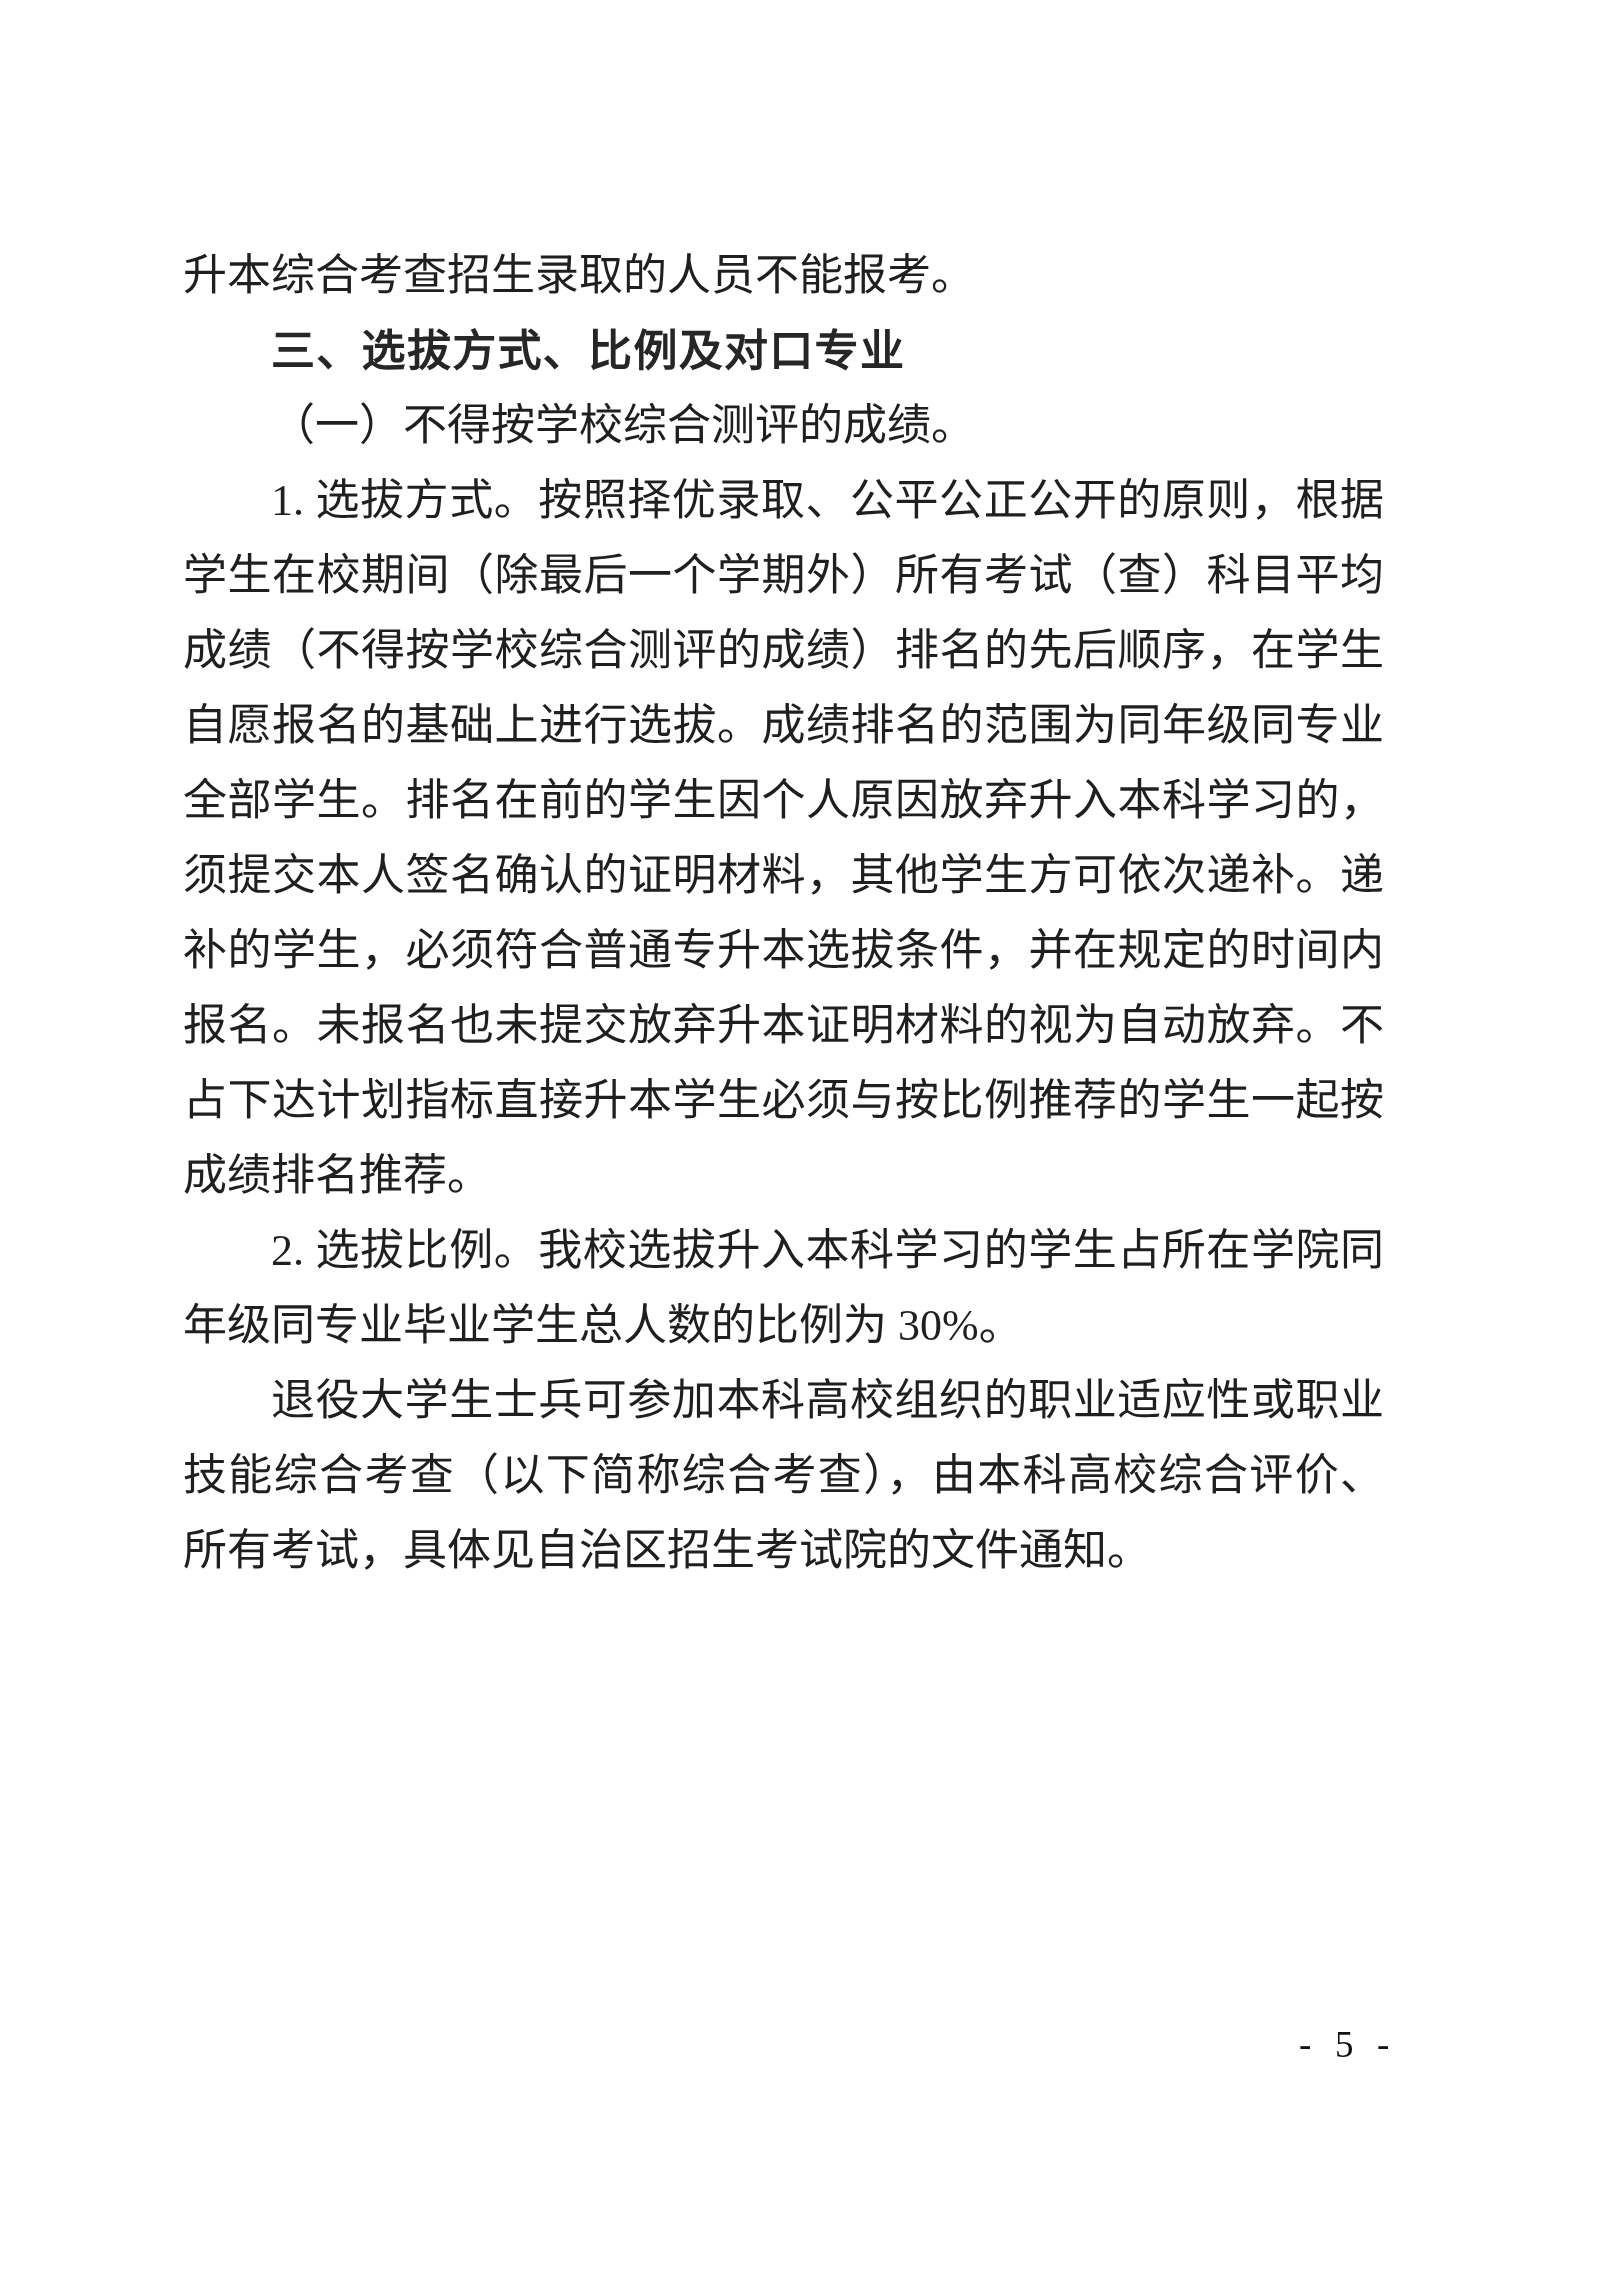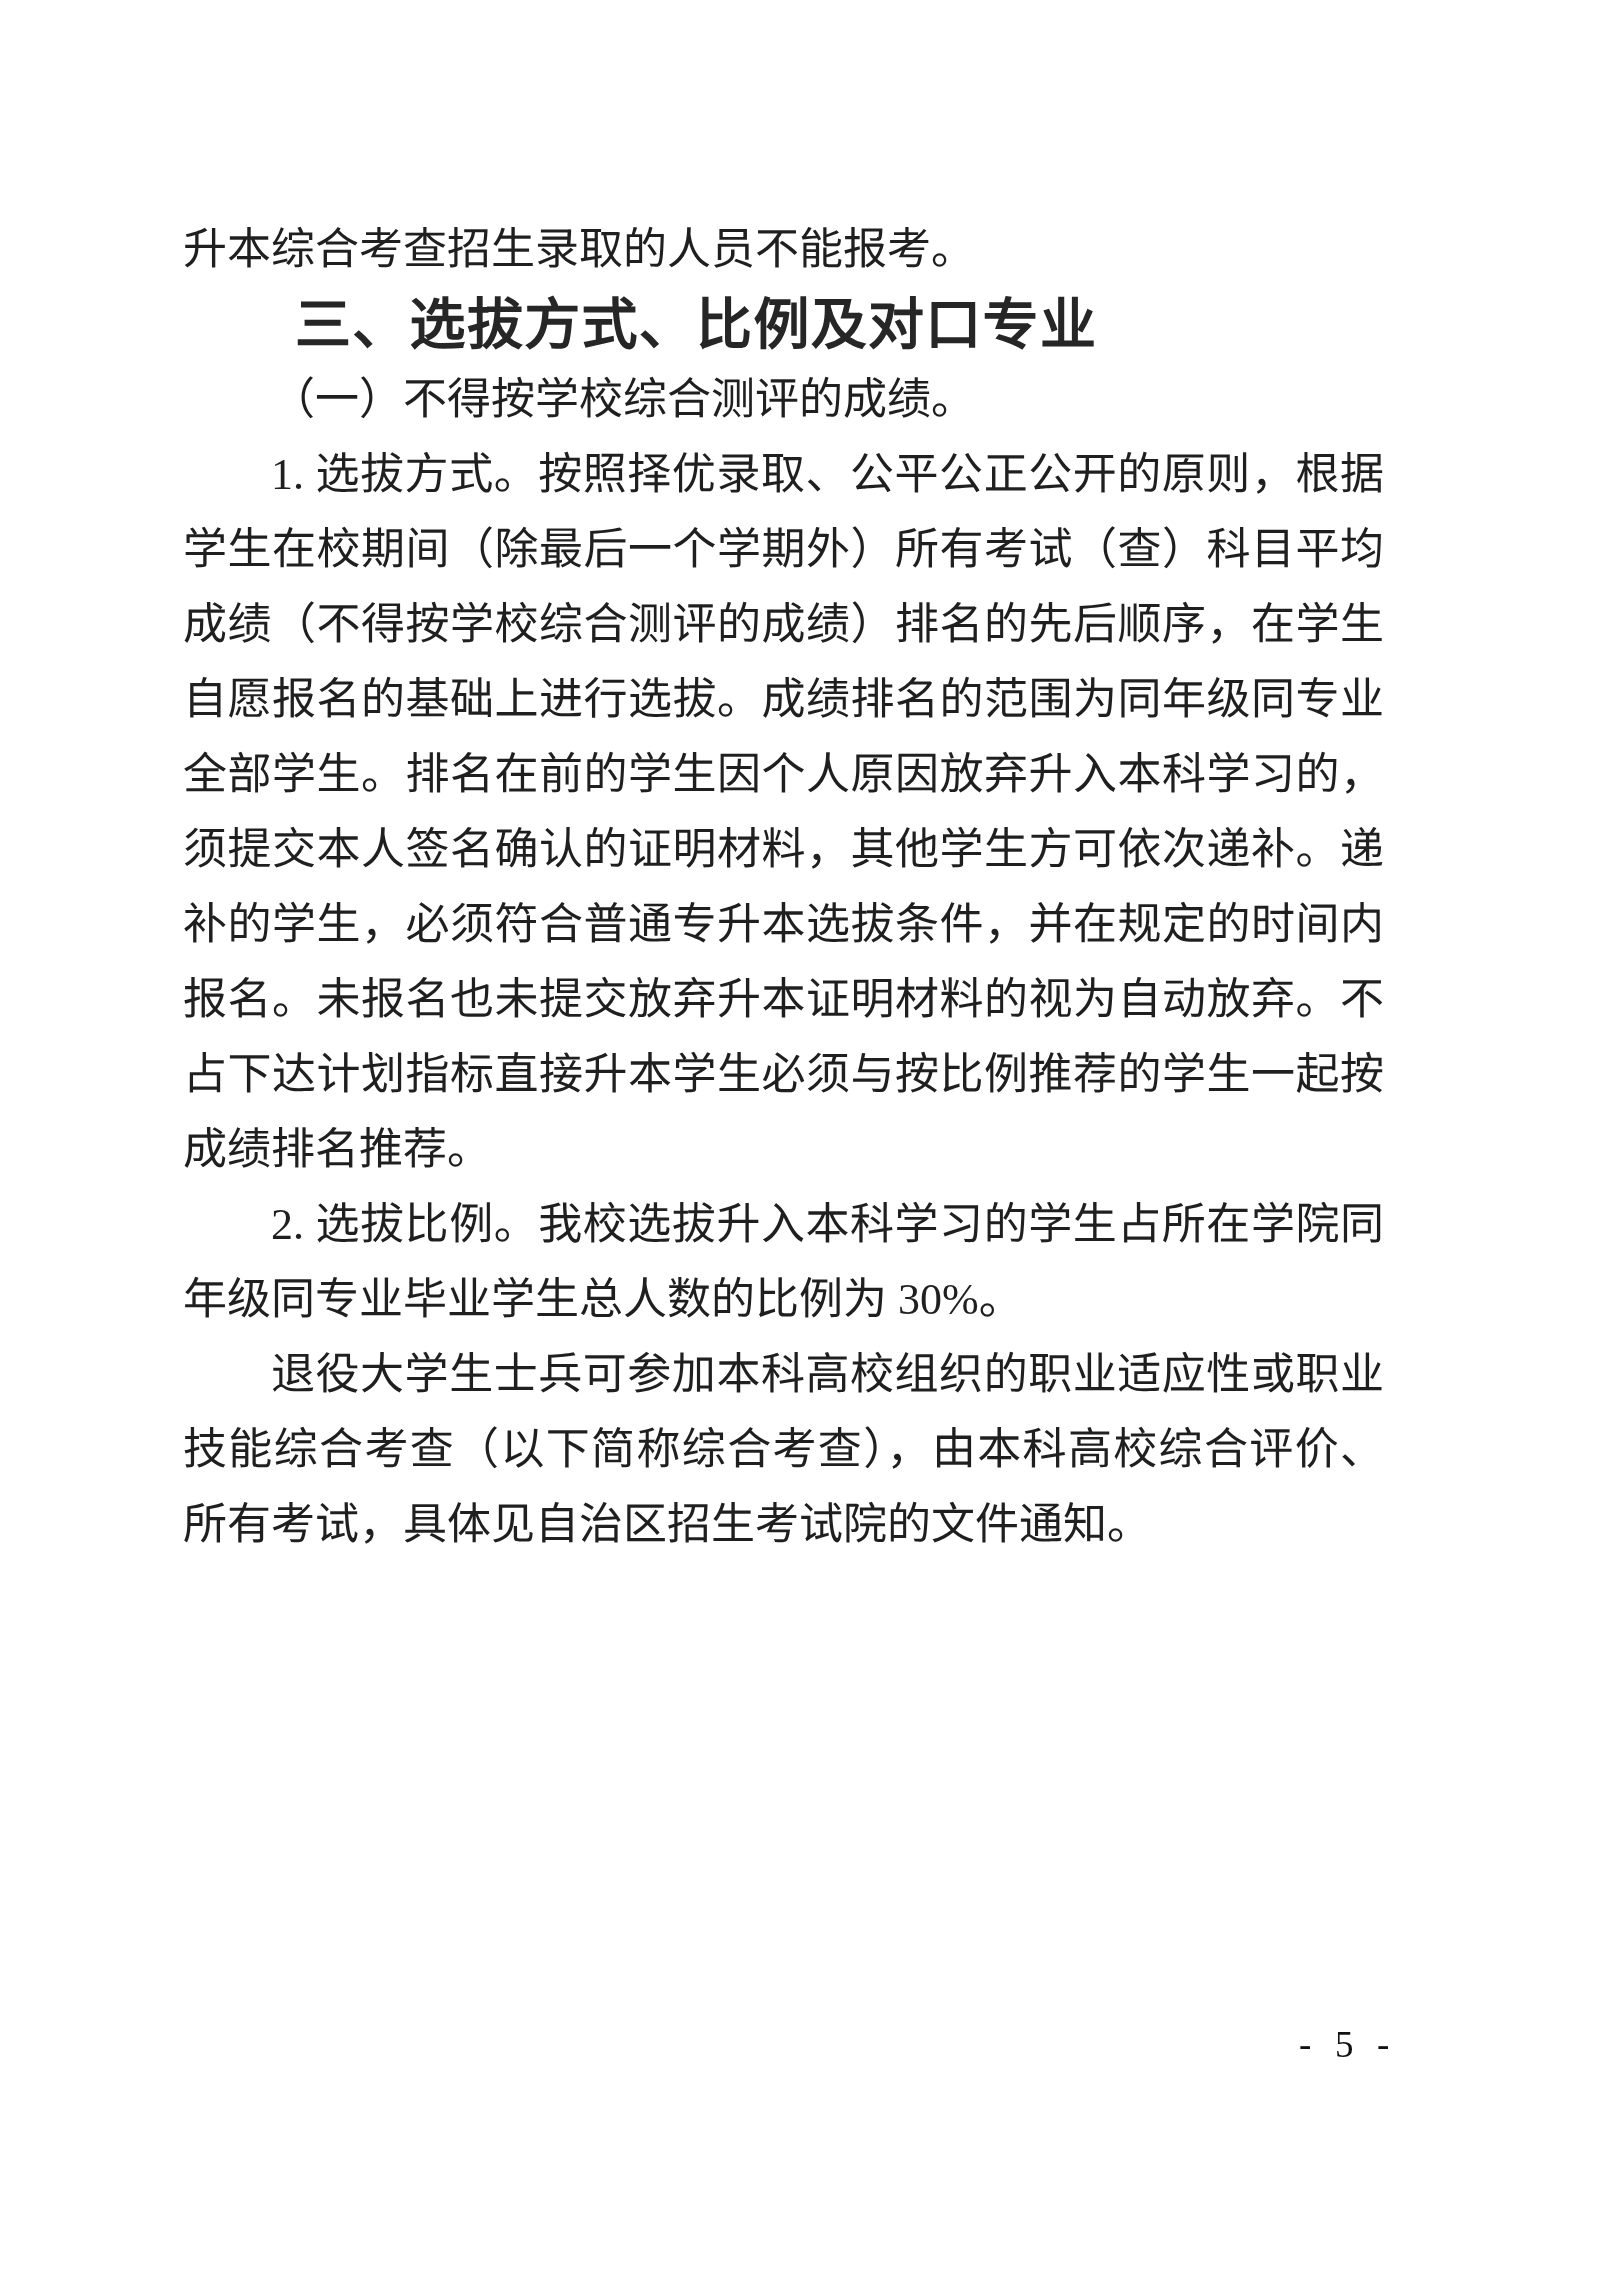--- a/index.html
+++ b/index.html
@@ -12,42 +12,42 @@
     width: 1623px;
     height: 2295px;
     background: #ffffff;
     overflow: hidden;
     font-family: "Liberation Serif", "DejaVu Serif", serif;
     color: #1f1f1f;
   }
   .body-text {
     position: absolute;
     left: 183px;
-    top: 212px;
+    top: 238px;
     width: 1201px;
     font-size: 44px;
     line-height: 75px;
     text-align: justify;
     text-justify: inter-ideograph;
   }
   .para {
     margin: 0;
     padding: 0;
     text-indent: 2em;
   }
   .para.no-indent {
     text-indent: 0;
   }
   .heading {
     margin: 0;
     padding: 0;
     text-indent: 2em;
     font-family: "Liberation Sans", "DejaVu Sans", sans-serif;
     font-weight: 700;
-    font-size: 56px;
+    font-size: 44px;
     line-height: 75px;
     color: #262626;
     letter-spacing: 1.3px;
     text-align: left;
   }
   .page-footer {
     position: absolute;
     top: 2023px;
     left: 1299px;
   }

